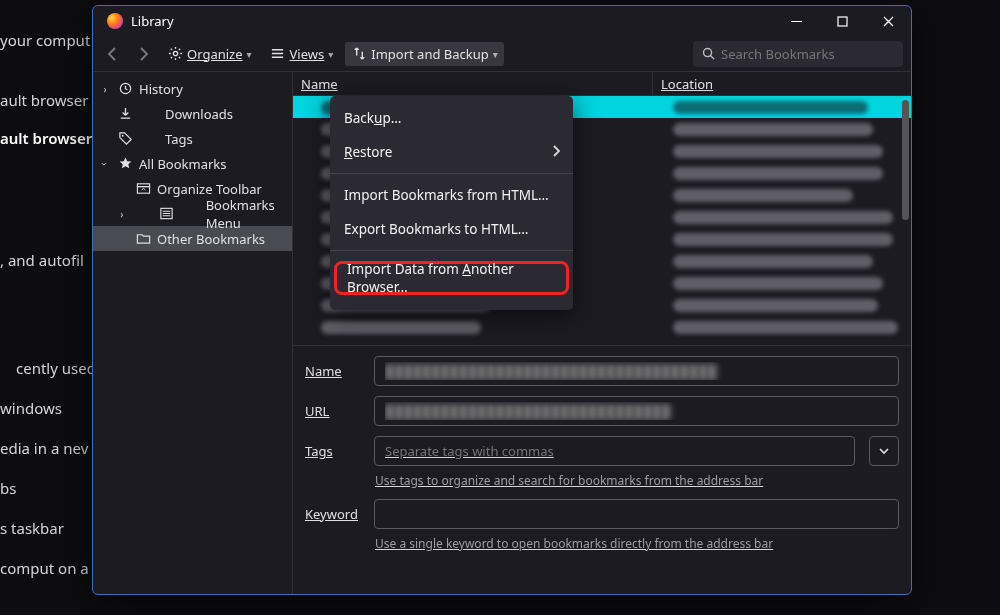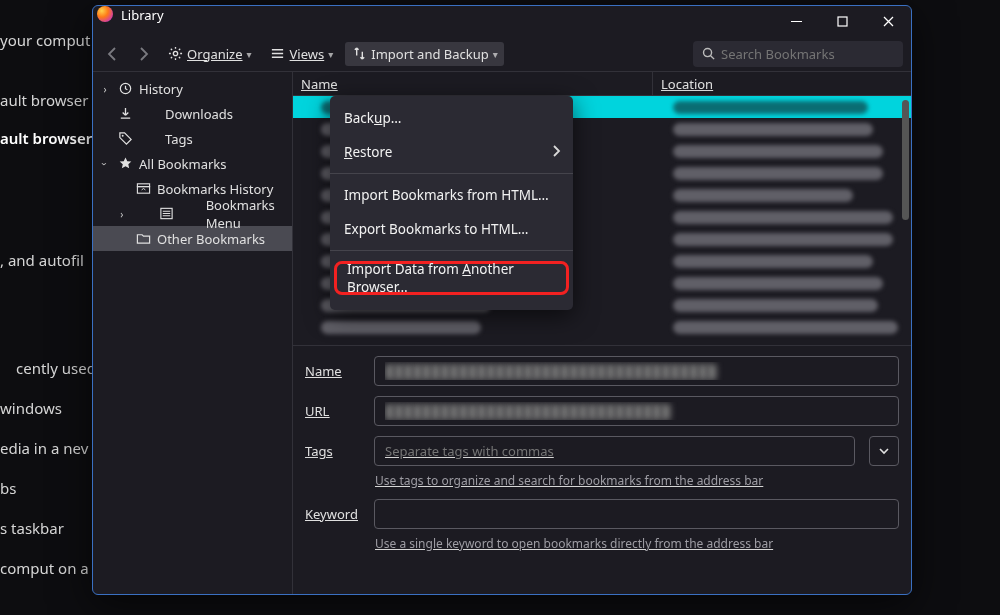--- a/index.html
+++ b/index.html
@@ -22,22 +22,22 @@
     width: 820px; height: 590px;
     background: #1c1b22;
     border: 1px solid #3a70c2;
     border-radius: 6px;
     box-shadow: 0 10px 40px rgba(0,0,0,.6);
     display: flex; flex-direction: column;
     overflow: hidden;
   }
   .titlebar {
     height: 30px;
-    display: flex; align-items: flex-start;
-    padding-left: 4px;
+    display: flex; align-items: center;
+    padding-left: 14px;
     color: #fff;
     font-size: 13px;
   }
   .titlebar .spacer { flex: 1; }
   .winbtn {
     width: 46px; height: 30px;
     display: flex; align-items: center; justify-content: center;
     color: #fff;
   }
   .winbtn svg { width: 11px; height: 11px; }
@@ -278,21 +278,21 @@
         <span>All Bookmarks</span>
       </div>
       <div class="sb-row indent2">
         <span class="ico">
             <svg width="15" height="15" viewBox="0 0 16 16">
               <rect x="1.5" y="3" width="13" height="3" fill="none" stroke="#e0e0e0" stroke-width="1.2"></rect>
               <rect x="1.5" y="6" width="13" height="7" fill="none" stroke="#e0e0e0" stroke-width="1.2"></rect>
               <path d="M6 9.5l2-1.5 2 1.5" fill="none" stroke="#e0e0e0"></path>
             </svg>
           </span>
-        <span>Bookmarks History</span>
+        <span>Organize Toolbar</span>
       </div>
       <div class="sb-row indent1">
         <span class="tw">›</span>
         <span class="ico">
             <svg width="15" height="15" viewBox="0 0 16 16">
               <rect x="2" y="2.5" width="12" height="11" fill="none" stroke="#e0e0e0" stroke-width="1.2"></rect>
               <path d="M4 5.5h8M4 8h8M4 10.5h8" stroke="#e0e0e0" stroke-width="1.1"></path>
             </svg>
           </span>
         <span>Bookmarks Menu</span>

